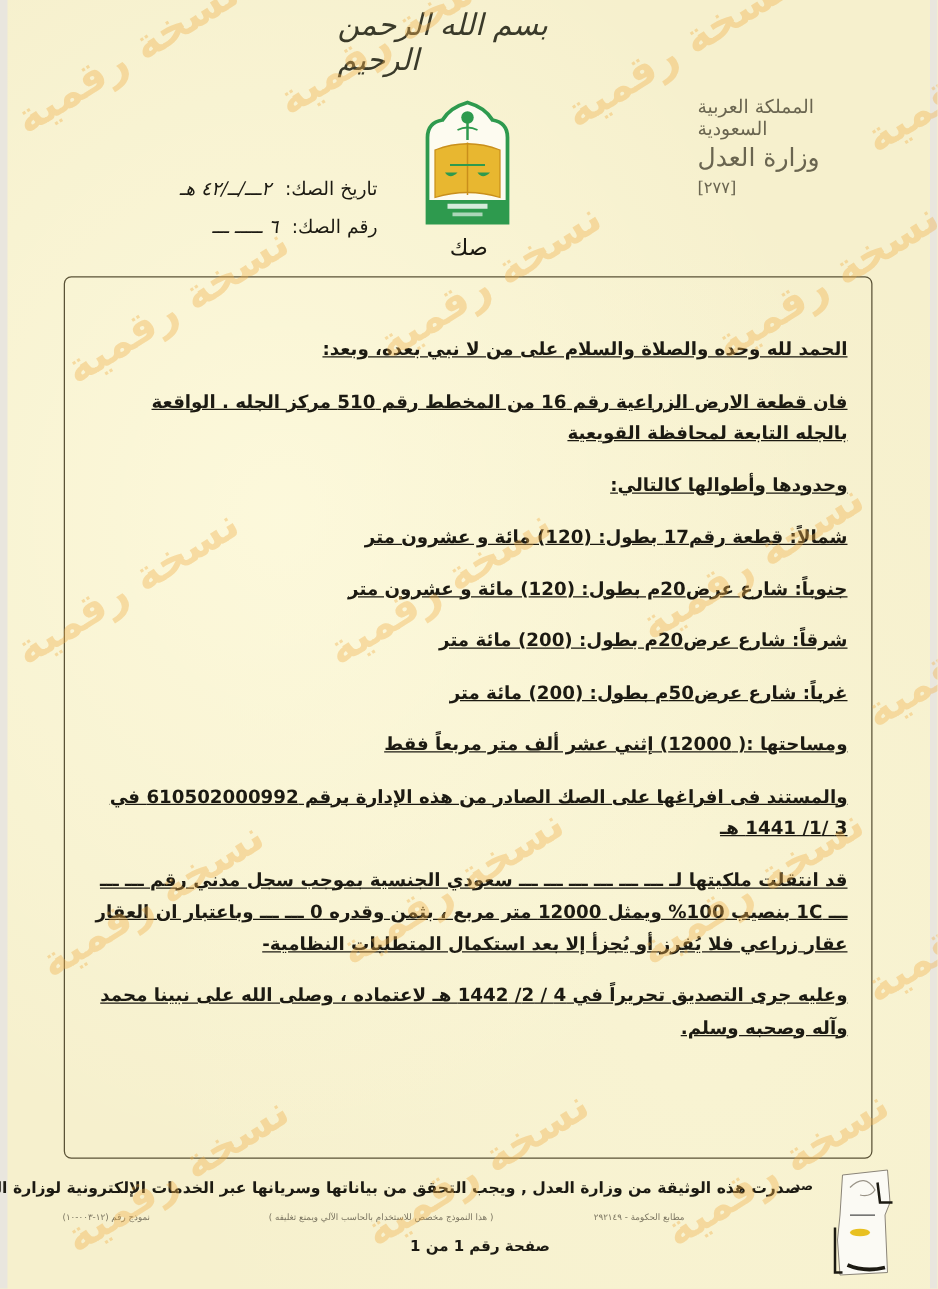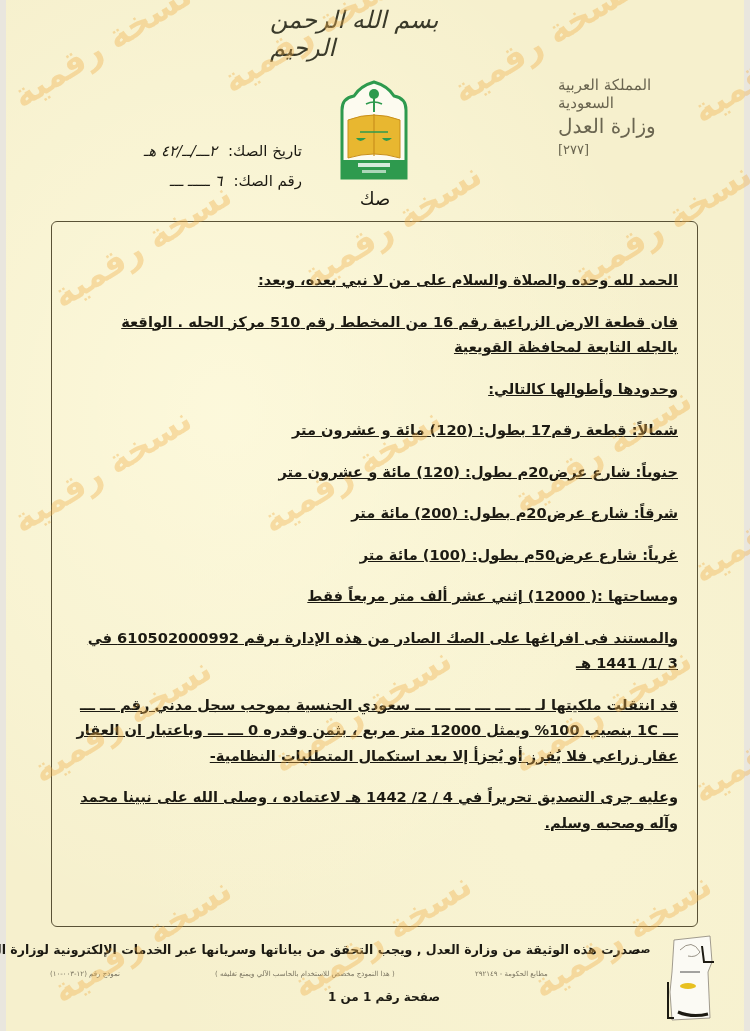--- a/index.html
+++ b/index.html
@@ -132,21 +132,21 @@
 
   <div class="content-box"></div>
 
   <div class="content">
     <p>الحمد لله وحده والصلاة والسلام على من لا نبي بعده، وبعد:</p>
     <p>فان قطعة الارض الزراعية رقم 16 من المخطط رقم 510 مركز الجله . الواقعة بالجله التابعة لمحافظة القويعية</p>
     <p>وحدودها وأطوالها كالتالي:</p>
     <p>شمالاً: قطعة رقم17 بطول: (120) مائة و عشرون متر</p>
     <p>جنوباً: شارع عرض20م بطول: (120) مائة و عشرون متر</p>
     <p>شرقاً: شارع عرض20م بطول: (200) مائة متر</p>
-    <p>غرباً: شارع عرض50م بطول: (100) مائة متر</p>
+    <p>غرباً: شارع عرض50م بطول: (200) مائة متر</p>
     <p>ومساحتها :( 12000) إثني عشر ألف متر مربعاً فقط</p>
     <p>والمستند فى افراغها على الصك الصادر من هذه الإدارة برقم 610502000992 في 3 /1/ 1441 هـ</p>
     <p>قد انتقلت ملكيتها لـ ـــ ـــ ـــ ـــ ـــ ـــ سعودي الجنسية بموجب سجل مدني رقم ـــ ـــ ـــ 1C بنصيب 100% ويمثل 12000 متر مربع ، بثمن وقدره 0 ـــ ـــ وباعتبار ان العقار عقار زراعي فلا يُفرز أو يُجزأ إلا بعد استكمال المتطلبات النظامية-</p>
     <p>وعليه جرى التصديق تحريراً في 4 / 2/ 1442 هـ لاعتماده ، وصلى الله على نبينا محمد وآله وصحبه وسلم.</p>
   </div>
 
   <div class="footer-main">صدرت هذه الوثيقة من وزارة العدل , ويجب التحقق من بياناتها وسريانها عبر الخدمات الإلكترونية لوزارة العدل</div>
   <div class="footer-sub s1">مطابع الحكومة - ٢٩٢١٤٩</div>
   <div class="footer-sub s2">( هذا النموذج مخصص للاستخدام بالحاسب الآلي ويمنع تغليفه )</div>
   <div class="footer-sub s3">نموذج رقم (١٢-٠٠٣-١٠)</div>

